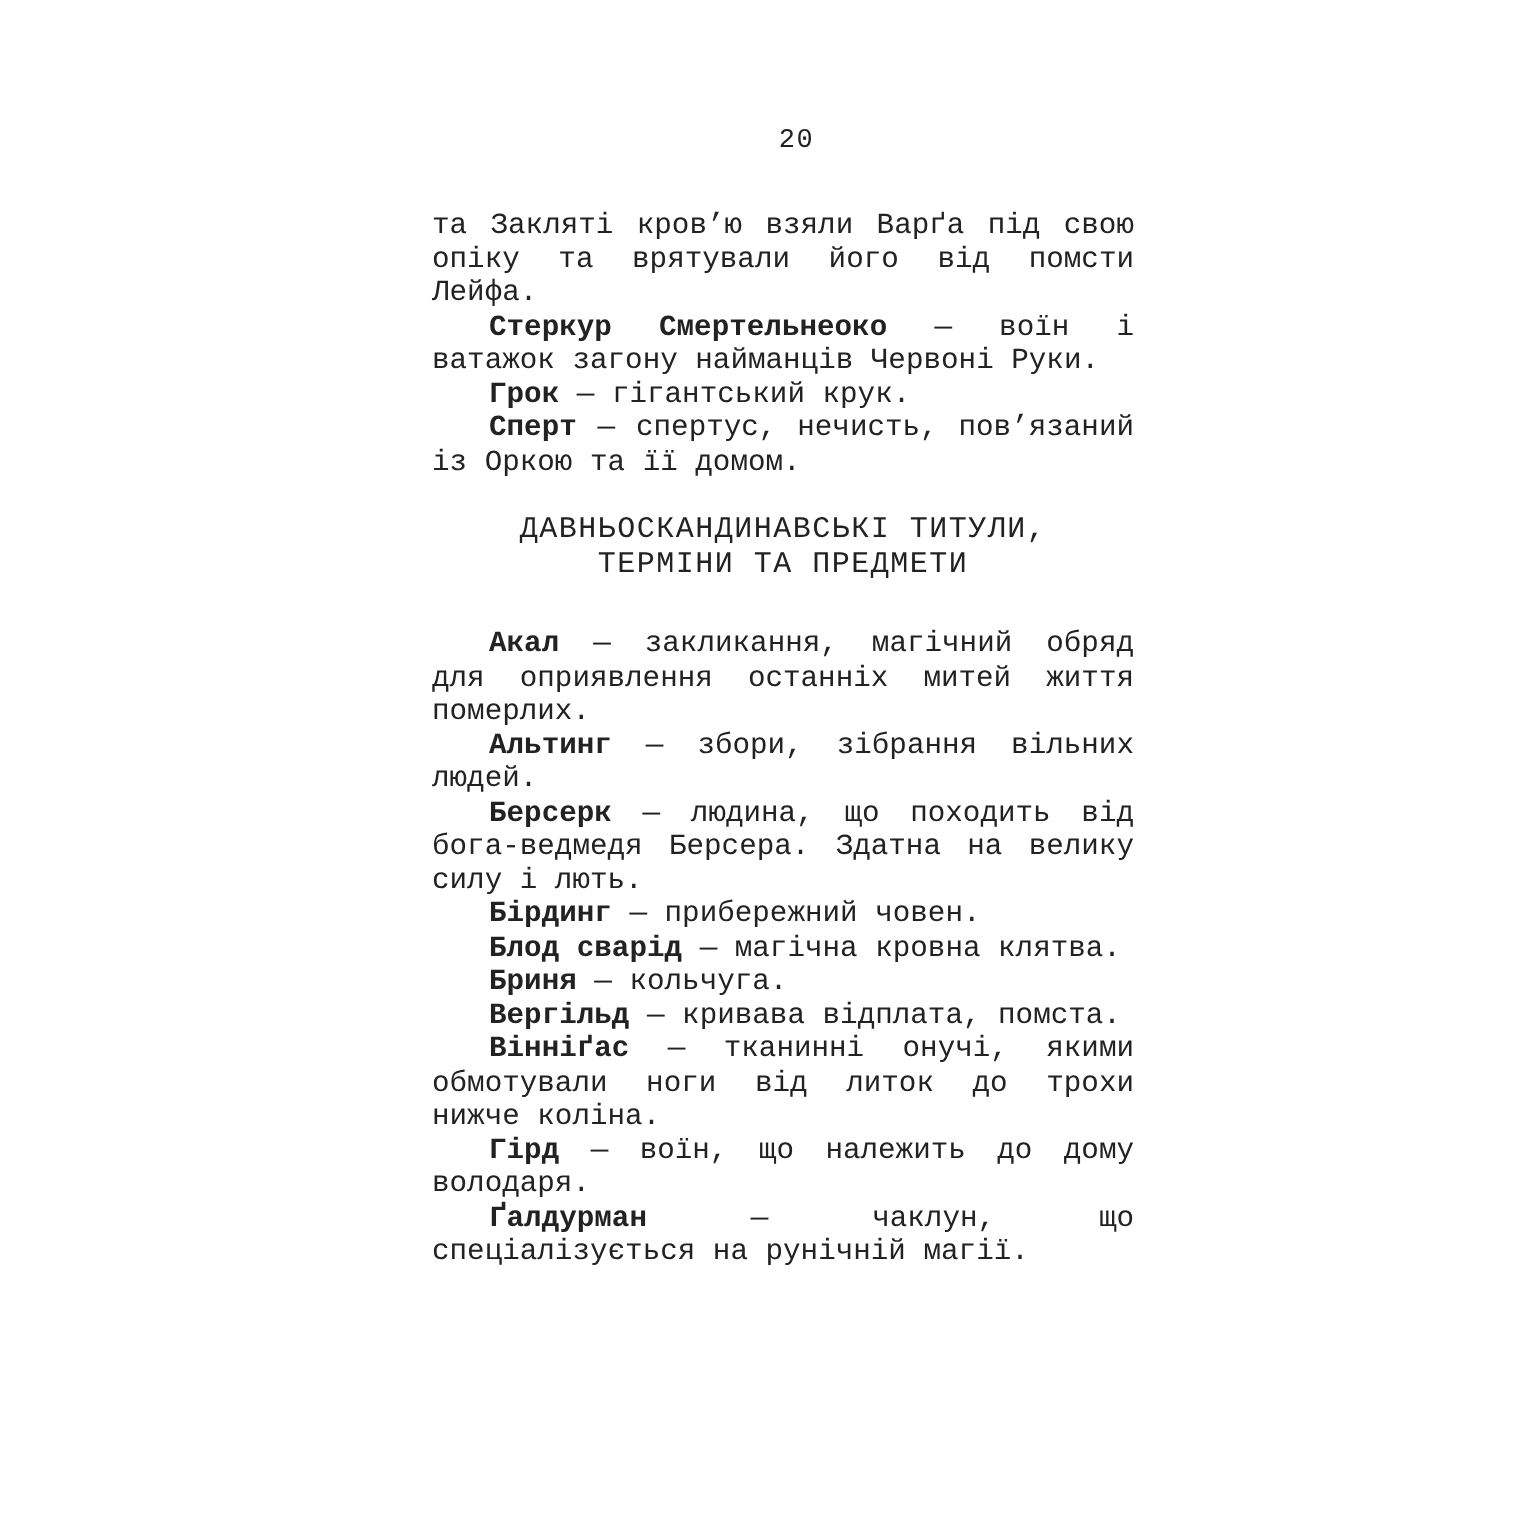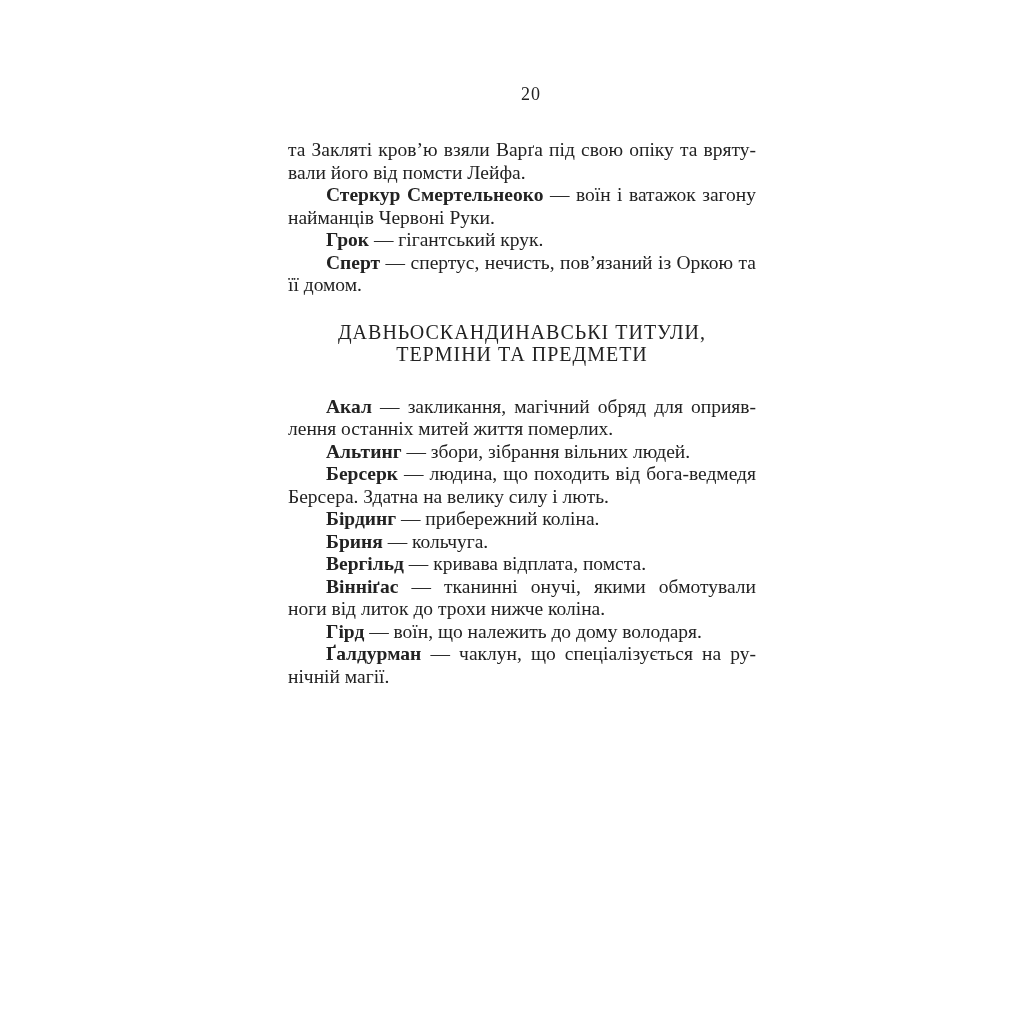--- a/index.html
+++ b/index.html
@@ -5,21 +5,21 @@
   * { box-sizing: border-box; }
   html, body {
     margin: 0; padding: 0;
     background: #ffffff;
   }
   .page {
     position: relative;
     width: 1024px; height: 1024px;
     background: #ffffff;
     color: #222222;
-    font-family: Liberation Serif, serif;
+    font-family: Liberation Mono, monospace;
     overflow: hidden;
   }
   .page-number {
     position: absolute;
     top: 85px; left: 297px; width: 468px;
     text-align: center;
     font-size: 18px;
     line-height: 18px;
     letter-spacing: 1px;
   }
@@ -64,21 +64,22 @@
     <p class="para indent"><b>Сперт</b> <span>— спертус, нечисть, пов’язаний із Оркою та її домом.</span></p>
 
     <h2 class="section-title title-2">
       <span class="title-line">ДАВНЬОСКАНДИНАВСЬКІ ТИТУЛИ,</span>
       <span class="title-line">ТЕРМІНИ ТА ПРЕДМЕТИ</span>
     </h2>
 
     <p class="para indent"><b>Акал</b> <span>— закликання, магічний обряд для оприяв­лення останніх митей життя померлих.</span></p>
     <p class="para indent"><b>Альтинг</b> <span>— збори, зібрання вільних людей.</span></p>
     <p class="para indent"><b>Берсерк</b> <span>— людина, що походить від бога-ведмедя Берсера. Здатна на велику силу і лють.</span></p>
-    <p class="para indent"><b>Бірдинг</b> <span>— прибережний коліна.</span></p>
+    <p class="para indent"><b>Бірдинг</b> <span>— прибережний човен.</span></p>
+    <p class="para indent"><b>Блод сварід</b> <span>— магічна кровна клятва.</span></p>
     <p class="para indent"><b>Бриня</b> <span>— кольчуга.</span></p>
     <p class="para indent"><b>Вергільд</b> <span>— кривава відплата, помста.</span></p>
     <p class="para indent"><b>Вінніґас</b> <span>— тканинні онучі, якими обмотували ноги від литок до трохи нижче коліна.</span></p>
     <p class="para indent"><b>Гірд</b> <span>— воїн, що належить до дому володаря.</span></p>
     <p class="para indent"><b>Ґалдурман</b> <span>— чаклун, що спеціалізується на ру­нічній магії.</span></p>
 
   </div>
 </div>
 
 </body></html>

